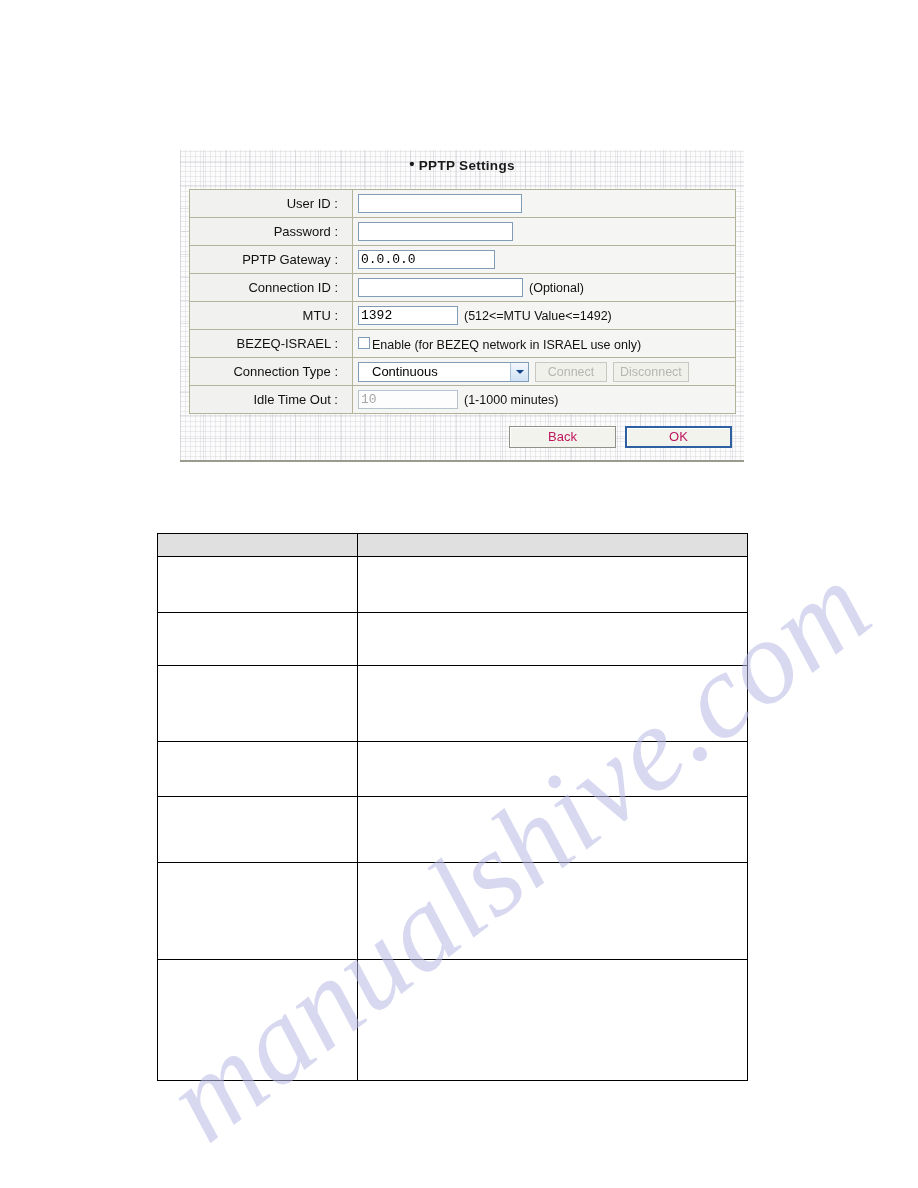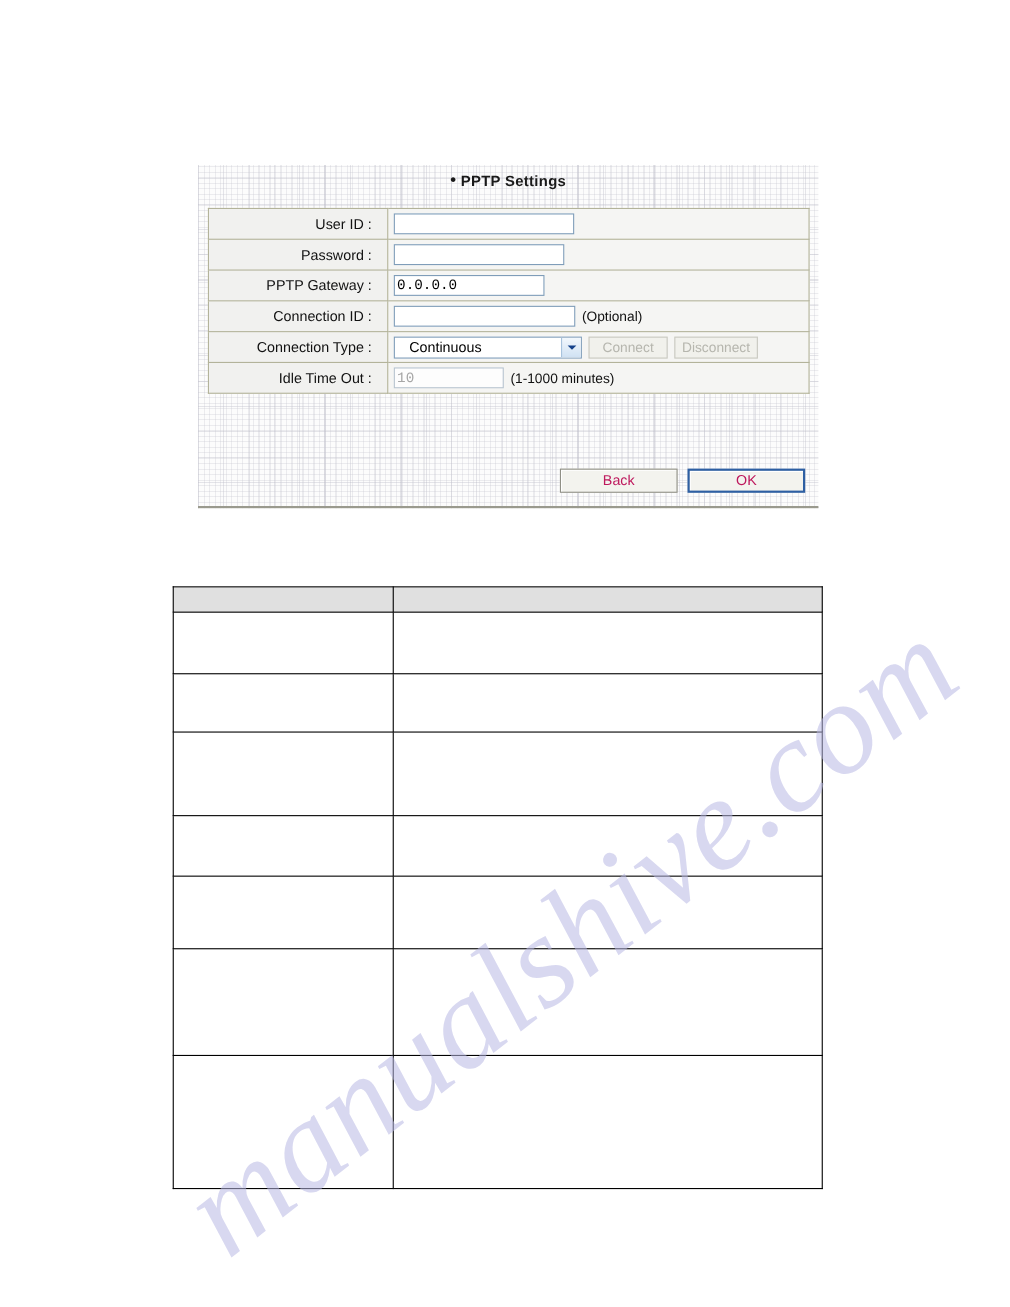--- a/index.html
+++ b/index.html
@@ -287,21 +287,33 @@
         </td>
       </tr>
 
       <tr>
         <td class="lbl">Connection ID :</td>
         <td class="val">
           <span class="txt w-connid"></span><span class="hint">(Optional)</span>
         </td>
       </tr>
 
-
+      <tr>
+        <td class="lbl">MTU :</td>
+        <td class="val">
+          <span class="txt w-mtu">1392</span><span class="hint">(512&lt;=MTU Value&lt;=1492)</span>
+        </td>
+      </tr>
+
+      <tr>
+        <td class="lbl">BEZEQ-ISRAEL :</td>
+        <td class="val">
+          <span class="cbox"></span><span class="cb-label">Enable (for BEZEQ network in ISRAEL use only)</span>
+        </td>
+      </tr>
 
       <tr>
         <td class="lbl">Connection Type :</td>
         <td class="val">
           <span class="sel"><span>Continuous</span><span class="arrowbox">
                 <i></i>
               </span></span><span class="btn-small">Connect</span><span class="btn-small">Disconnect</span>
         </td>
       </tr>
 

